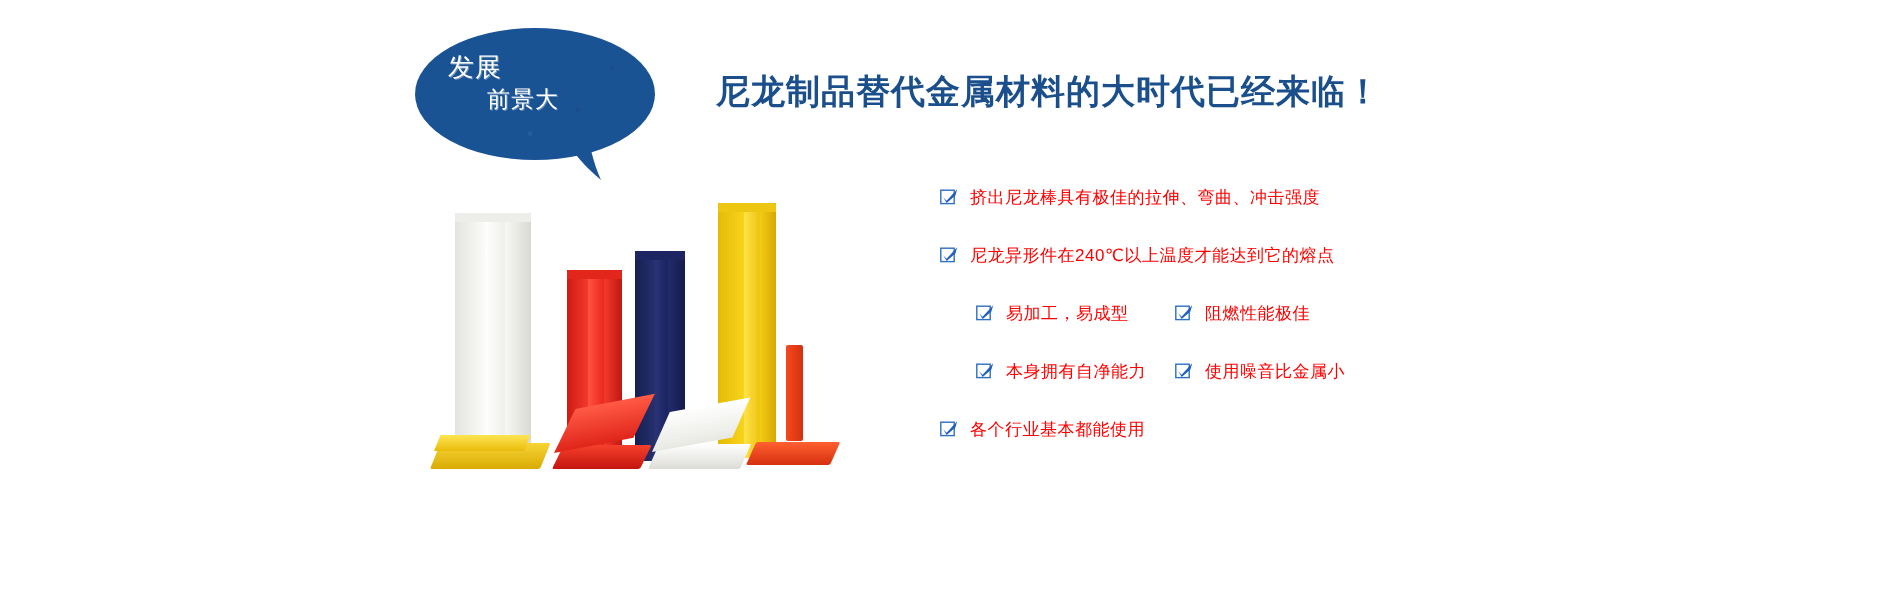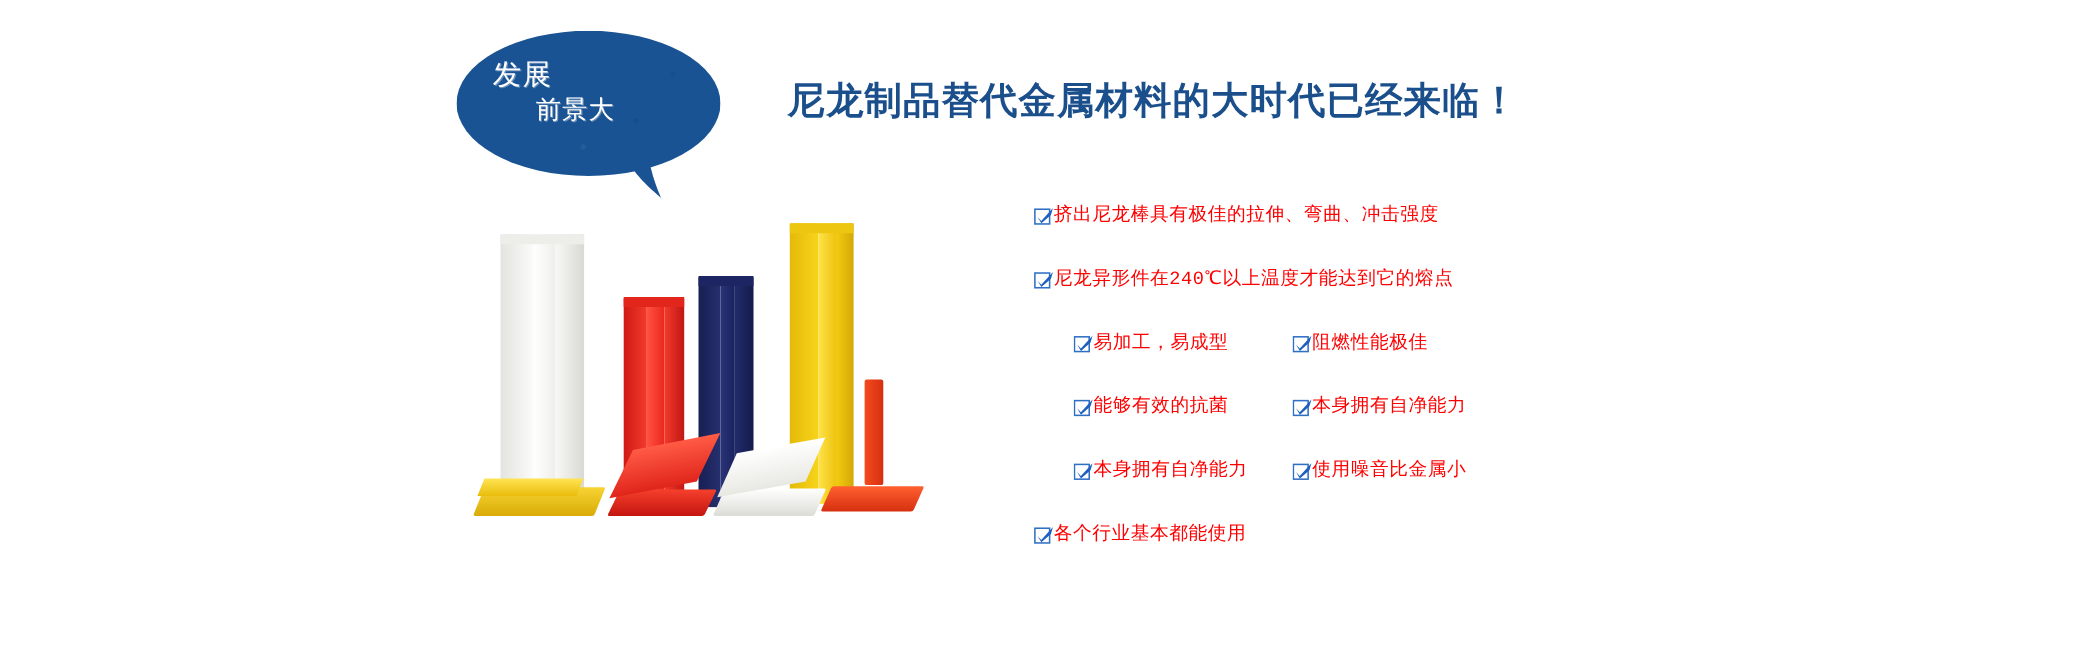--- a/index.html
+++ b/index.html
@@ -86,24 +86,23 @@
     top: 188px;
     width: 560px;
   }
   .feature-row {
     position: relative;
     height: 58px;
   }
   .feature-item {
     position: absolute;
     display: flex;
-    align-items: flex-start;
-    gap: 0;
+    align-items: flex-end;
+    gap: 12px;
     white-space: nowrap;
-    font-family: Liberation Mono, monospace;
   }
   .feature-item.col-a { left: 0; padding-left: 36px; }
   .feature-item.col-b { left: 235px; }
   .feature-item.wide  { left: 0; }
   .check-icon {
     width: 18px;
     height: 18px;
     flex: 0 0 auto;
     display: block;
   }
@@ -248,50 +247,34 @@
       </div>
       <div class="feature-item col-b">
         <svg class="check-icon" viewBox="0 0 18 18">
           <rect x="0.8" y="2.2" width="13.4" height="13.4" fill="none" stroke="#2f6fc4" stroke-width="1.4"></rect>
           <path d="M3.2,9.2 L6.6,12.8 L17.2,1.2 L15.4,7.4 L6.7,15.0 Z" fill="#1f5fbf"></path>
         </svg>
         <span class="feature-label">阻燃性能极佳</span>
       </div>
     </div>
 
+
     <div class="feature-row">
       <div class="feature-item col-a">
         <svg class="check-icon" viewBox="0 0 18 18">
           <rect x="0.8" y="2.2" width="13.4" height="13.4" fill="none" stroke="#2f6fc4" stroke-width="1.4"></rect>
           <path d="M3.2,9.2 L6.6,12.8 L17.2,1.2 L15.4,7.4 L6.7,15.0 Z" fill="#1f5fbf"></path>
         </svg>
-        <span class="feature-label">能够有效的抗菌</span>
+        <span class="feature-label">本身拥有自净能力</span>
       </div>
       <div class="feature-item col-b">
         <svg class="check-icon" viewBox="0 0 18 18">
           <rect x="0.8" y="2.2" width="13.4" height="13.4" fill="none" stroke="#2f6fc4" stroke-width="1.4"></rect>
           <path d="M3.2,9.2 L6.6,12.8 L17.2,1.2 L15.4,7.4 L6.7,15.0 Z" fill="#1f5fbf"></path>
         </svg>
-        <span class="feature-label">本身拥有自净能力</span>
-      </div>
-    </div>
-
-    <div class="feature-row">
-      <div class="feature-item col-a">
-        <svg class="check-icon" viewBox="0 0 18 18">
-          <rect x="0.8" y="2.2" width="13.4" height="13.4" fill="none" stroke="#2f6fc4" stroke-width="1.4"></rect>
-          <path d="M3.2,9.2 L6.6,12.8 L17.2,1.2 L15.4,7.4 L6.7,15.0 Z" fill="#1f5fbf"></path>
-        </svg>
-        <span class="feature-label">本身拥有自净能力</span>
-      </div>
-      <div class="feature-item col-b">
-        <svg class="check-icon" viewBox="0 0 18 18">
-          <rect x="0.8" y="2.2" width="13.4" height="13.4" fill="none" stroke="#2f6fc4" stroke-width="1.4"></rect>
-          <path d="M3.2,9.2 L6.6,12.8 L17.2,1.2 L15.4,7.4 L6.7,15.0 Z" fill="#1f5fbf"></path>
-        </svg>
         <span class="feature-label">使用噪音比金属小</span>
       </div>
     </div>
 
     <div class="feature-row">
       <div class="feature-item wide">
         <svg class="check-icon" viewBox="0 0 18 18">
           <rect x="0.8" y="2.2" width="13.4" height="13.4" fill="none" stroke="#2f6fc4" stroke-width="1.4"></rect>
           <path d="M3.2,9.2 L6.6,12.8 L17.2,1.2 L15.4,7.4 L6.7,15.0 Z" fill="#1f5fbf"></path>
         </svg>

